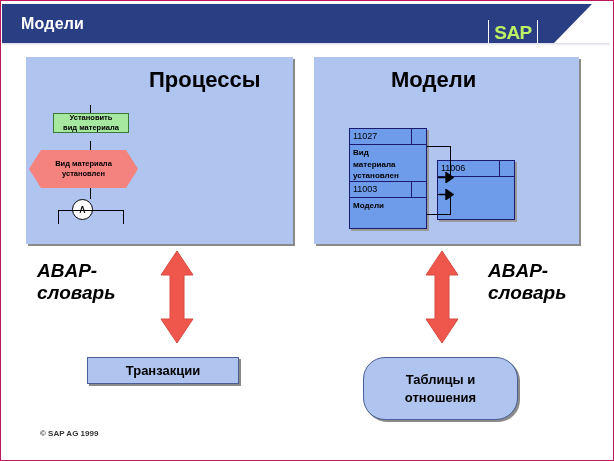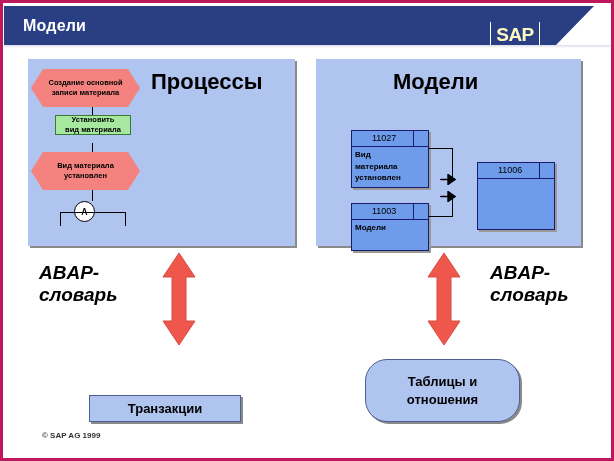--- a/index.html
+++ b/index.html
@@ -6,21 +6,21 @@
   body{
     width:614px;height:461px;
     background:#ffffff;
     font-family:"Liberation Sans","DejaVu Sans",sans-serif;
     overflow:hidden;
   }
   #slide{
     position:relative;
     width:614px;height:461px;
     box-sizing:border-box;
-    border:3px solid #be185d;
+    border:1px solid #be185d;
     background:#ffffff;
     overflow:hidden;
   }
 
   
   .hdr-bar{
     position:absolute;left:1px;top:3px;width:608px;height:39px;
     background:#2a3e84;
   }
   .hdr-title{
@@ -33,21 +33,21 @@
     position:absolute;right:0px;top:0px;width:56px;height:39px;
     background:#ffffff;
     clip-path:polygon(38px 0, 56px 0, 56px 39px, 0px 39px);
   }
   .sap-logo{
     position:absolute;left:489px;top:16px;width:44px;height:24px;
     background:#2a3e84;
     display:flex;align-items:center;justify-content:center;
   }
   .sap-logo span{
-    font-size:19px;font-weight:bold;color:#fef9c3;
+    font-size:19px;font-weight:bold;color:#bef264;
     letter-spacing:-.5px;line-height:1;
   }
   .sap-logo::before{
     content:"";position:absolute;left:-3px;top:0;width:1px;height:24px;
     background:#ffffff;
   }
   .sap-logo::after{
     content:"";position:absolute;right:-3px;top:0;width:1px;height:24px;
     background:#ffffff;
   }
@@ -122,32 +122,32 @@
     border:1px solid #1a1a6e;
     box-shadow:2px 2px 0 0 #9a9a9a;
     box-sizing:border-box;
   }
   .tbl-hdr{
     position:relative;height:15px;
     border-bottom:1px solid #1a1a6e;
     display:flex;align-items:center;
   }
   .tbl-hdr .id{
-    font-size:9px;color:#000000;padding-left:20px;line-height:1;text-align:right;
+    font-size:9px;color:#000000;padding-left:3px;line-height:1;text-align:right;
   }
   .tbl-hdr .sep{
     position:absolute;right:14px;top:0;width:1px;height:15px;background:#1a1a6e;
   }
   .tbl-body{
     padding:2px 11px 0 3px;
     font-size:8px;font-weight:bold;color:#000000;line-height:1.45;
   }
   #tbl-11027{left:348px;top:127px;width:78px;height:58px;}
-  #tbl-11003{left:348px;top:200px;width:78px;height:48px;}
-  #tbl-11006{left:474px;top:159px;width:78px;height:68px;}
+  #tbl-11003{left:348px;top:180px;width:78px;height:48px;}
+  #tbl-11006{left:436px;top:159px;width:78px;height:60px;}
 
   
   .rel{position:absolute;background:#000000;}
   #r1h{left:426px;top:145px;width:24px;height:1px;}
   #r1v{left:449px;top:145px;width:1px;height:31px;}
   #r1e{left:437px;top:176px;width:13px;height:1px;}
   #r2h{left:426px;top:213px;width:24px;height:1px;}
   #r2v{left:449px;top:193px;width:1px;height:21px;}
   #r2e{left:437px;top:193px;width:13px;height:1px;}
 
@@ -172,21 +172,21 @@
   #abap-left{left:36px;top:259px;text-align:left;}
   #abap-right{left:487px;top:259px;text-align:left;}
 
   
   .bluebox{
     position:absolute;background:#b0c4f0;border:1px solid #4a5f93;
     box-shadow:2px 2px 0 0 #8a8a8a;box-sizing:border-box;
     display:flex;align-items:center;justify-content:center;text-align:center;
   }
   .bluebox span{font-size:13px;font-weight:bold;color:#000000;line-height:1.35;}
-  #box-transactions{left:86px;top:356px;width:152px;height:27px;margin-top:36px;}
+  #box-transactions{left:86px;top:356px;width:152px;height:27px;}
   #box-tables{left:362px;top:356px;width:155px;height:63px;border-radius:22px;}
 
   
   .footer{
     position:absolute;left:39px;top:428px;
     font-size:8px;font-weight:bold;color:#333333;white-space:nowrap;
   }
 </style>
 </head>
 <body>
@@ -198,23 +198,20 @@
     <div class="sap-logo">
       <span>SAP</span>
     </div>
     <div class="hdr-wedge"></div>
   </div>
   <div class="hdr-shadow"></div>
 
   <div class="panel" id="panel-left"></div>
   <div class="panel-title" id="title-processes">Процессы</div>
 
-  <div class="hex" id="hex-top">
-    <span>Создание основной<br>записи материала</span>
-  </div>
   <div class="conn" id="c1"></div>
 
   <div class="procbox">
     <span>Установить<br>вид материала</span>
   </div>
   <div class="conn" id="c2"></div>
 
   <div class="hex" id="hex-bottom">
     <span>Вид материала<br>установлен</span>
   </div>

